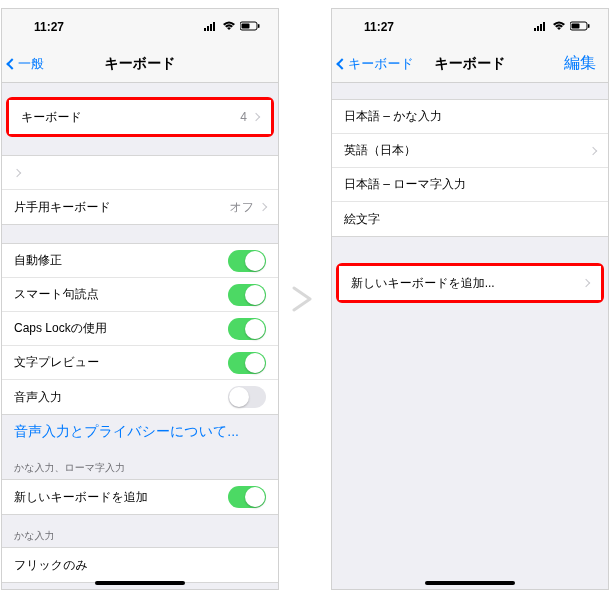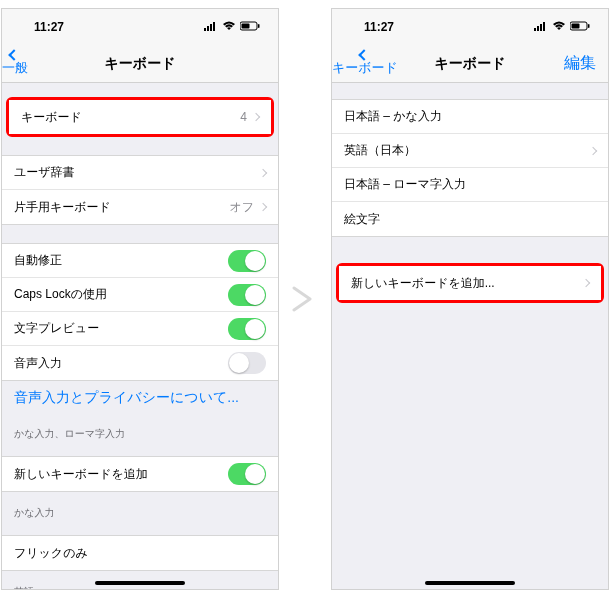--- a/index.html
+++ b/index.html
@@ -44,26 +44,25 @@
     align-items: center;
     justify-content: center;
     position: relative;
   }
   .nav-title {
     font-size: 14px;
     font-weight: 600;
   }
   .nav-back {
     position: absolute;
-    left: 0;
+    left: 6px;
     display: flex;
     align-items: center;
     color: #007aff;
     font-size: 13px;
-    flex-direction: column;
   }
   .nav-edit {
     position: absolute;
     right: 12px;
     color: #007aff;
     font-size: 16px;
   }
   .chev-back {
     display: inline-block;
     width: 8px;
@@ -122,21 +121,21 @@
   .toggle.on::after { right: 1px; }
   .toggle.off::after { left: 1px; }
   .footer-link {
     font-size: 14px;
     color: #007aff;
     padding: 8px 12px 6px;
   }
   .section-hdr {
     font-size: 10px;
     color: #6d6d72;
-    padding: 14px 12px 15px;
+    padding: 14px 12px 4px;
   }
   .highlight-box {
     border: 3px solid #ff0000;
     border-radius: 6px;
     position: relative;
   }
   .home-ind {
     position: absolute;
     bottom: 4px;
     left: 50%;
@@ -195,33 +194,36 @@
     <div class="group first highlight-box" style="margin:14px 4px 0;">
       <div class="row">
         <span class="row-label">キーボード</span>
         <span class="row-value">4</span>
         <span class="chev-right"></span>
       </div>
     </div>
 
     <div class="group">
       <div class="row">
-        <span class="row-label">ユーザ辞書</span>
         <span class="chev-right"></span>
       </div>
       <div class="row">
         <span class="row-label">片手用キーボード</span>
         <span class="row-value">オフ</span>
         <span class="chev-right"></span>
       </div>
     </div>
 
     <div class="group">
       <div class="row">
         <span class="row-label">自動修正</span>
+        <span class="toggle on"></span>
+      </div>
+      <div class="row">
+        <span class="row-label">スマート句読点</span>
         <span class="toggle on"></span>
       </div>
       <div class="row">
         <span class="row-label">Caps Lockの使用</span>
         <span class="toggle on"></span>
       </div>
       <div class="row">
         <span class="row-label">文字プレビュー</span>
         <span class="toggle on"></span>
       </div>

